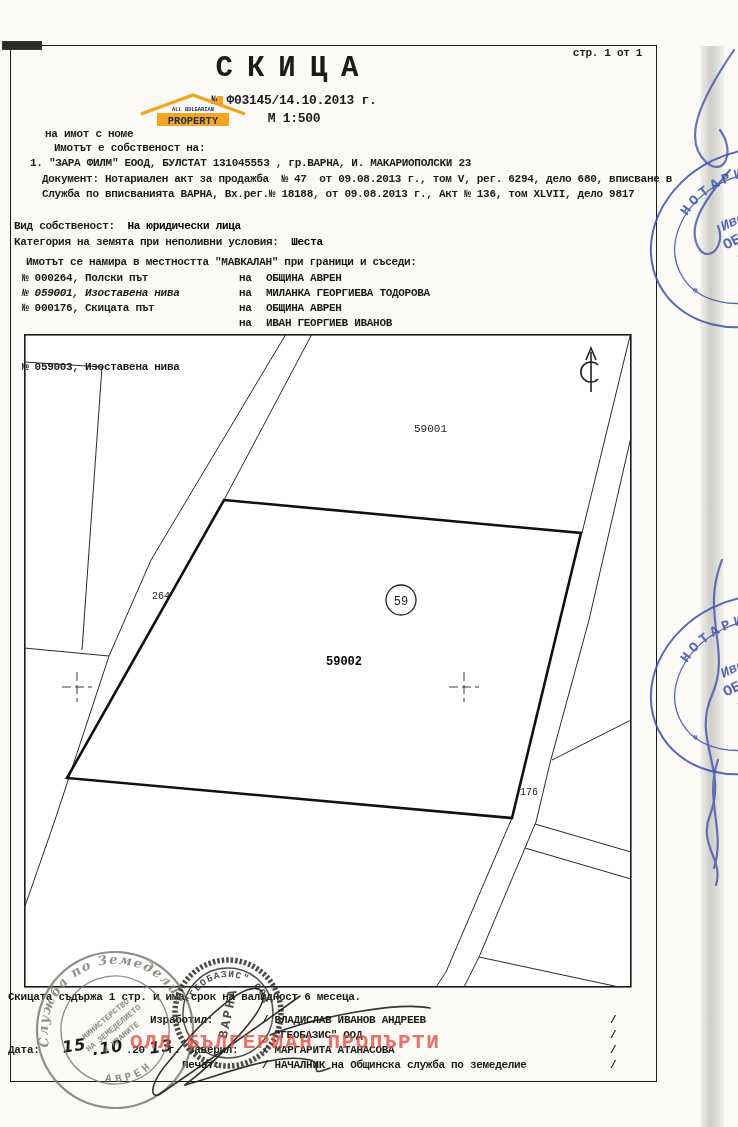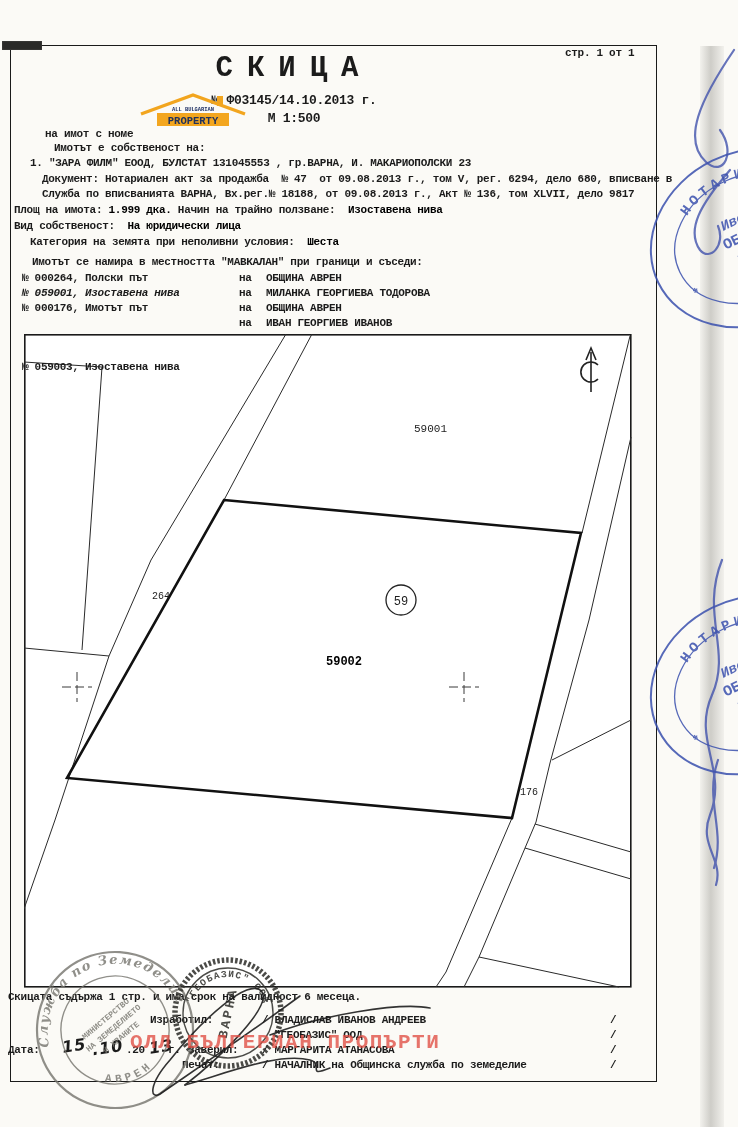--- a/index.html
+++ b/index.html
@@ -29,56 +29,55 @@
 </style>
 </head>
 <body>
 
 <div class="sheet">
 
   <div class="edge-band"></div>
   <div class="doc-border"></div>
   <div class="badge"></div>
 
-  <div class="t" style="left:565px;top:47px;width:85px;text-align:left;">стр. 1 от 1</div>
+  <div class="t" style="left:565px;top:47px;width:85px;text-align:center;">стр. 1 от 1</div>
   <div class="t center title" style="top:52px;">СКИЦА</div>
   <div class="t center sub" style="top:93px;">№ Ф03145/14.10.2013 г.</div>
   <div class="t center sub" style="top:111px;">М 1:500</div>
 
   <div class="t" style="left:45px;top:128px;">на имот с номе</div>
 
   <div class="logo">
     <svg width="112" height="40" viewBox="0 0 112 40">
       <polyline points="4,24 56,5 108,24" fill="none" stroke="#f2a51e" stroke-width="3.4"></polyline>
       <rect x="80" y="6" width="6" height="10" fill="#f2a51e"></rect>
       <text x="56" y="21" text-anchor="middle" font-size="5.4" font-weight="bold" fill="#1e2f63">ALL BULGARIAN</text>
       <rect x="20" y="23" width="72" height="13" fill="#f3a61f"></rect>
       <text x="56" y="33.5" text-anchor="middle" font-size="10.5" font-weight="bold" fill="#21325c">PROPERTY</text>
     </svg>
   </div>
 
   <div class="t" style="left:14px;top:142px;margin-left:40px;">Имотът е собственост на:</div>
   <div class="t" style="left:30px;top:157px;">1. "ЗАРА ФИЛМ" ЕООД, БУЛСТАТ 131045553 , гр.ВАРНА, И. МАКАРИОПОЛСКИ 23</div>
   <div class="t" style="left:42px;top:173px;">Документ: Нотариален акт за продажба  № 47  от 09.08.2013 г., том V, рег. 6294, дело 680, вписване в</div>
   <div class="t" style="left:42px;top:188px;">Служба по вписванията ВАРНА, Вх.рег.№ 18188, от 09.08.2013 г., Акт № 136, том XLVII, дело 9817</div>
-  <div class="t" style="left:14px;top:204px;"><span>Площ на имота: </span><span class="strong">1.999 дка.</span><span> Начин на трайно ползване:  </span><span class="strong">Изоставена нива</span></div>
   <div class="t" style="left:14px;top:220px;"><span>Вид собственост:  </span><span class="strong">На юридически лица</span></div>
-  <div class="t" style="left:30px;top:236px;"><span>Категория на земята при неполивни условия:  </span><span class="strong">Шеста</span></div>
-
-  <div class="t" style="left:32px;top:256px;text-align:center;">Имотът се намира в местността "МАВКАЛАН" при граници и съседи:</div>
+  <div class="t" style="left:14px;top:236px;"><span>Категория на земята при неполивни условия:  </span><span class="strong">Шеста</span></div>
+
+  <div class="t" style="left:26px;top:256px;text-align:center;">Имотът се намира в местността "МАВКАЛАН" при граници и съседи:</div>
 
   <div class="t" style="left:22px;top:272px;"><span>№ 000264, Полски път</span></div>
   <div class="t" style="left:239px;top:272px;">на</div>
   <div class="t" style="left:266px;top:272px;">ОБЩИНА АВРЕН</div>
 
   <div class="t" style="left:22px;top:287px;font-style:italic;"><span>№ 059001, Изоставена нива</span></div>
   <div class="t" style="left:239px;top:287px;">на</div>
   <div class="t" style="left:266px;top:287px;">МИЛАНКА ГЕОРГИЕВА ТОДОРОВА</div>
 
-  <div class="t" style="left:22px;top:302px;"><span>№ 000176, Имотът път</span></div>
+  <div class="t" style="left:22px;top:302px;"><span>№ 000176, Скицата път</span></div>
   <div class="t" style="left:239px;top:302px;">на</div>
   <div class="t" style="left:266px;top:302px;">ОБЩИНА АВРЕН</div>
 
   <div class="t" style="left:22px;top:317px;margin-top:44px;"><span>№ 059003, Изоставена нива</span></div>
   <div class="t" style="left:239px;top:317px;">на</div>
   <div class="t" style="left:266px;top:317px;">ИВАН ГЕОРГИЕВ ИВАНОВ</div>
 
   <svg class="map" width="608" height="654" viewBox="0 0 608 654">
     <rect x="0.8" y="0.8" width="606" height="652" fill="#fff" stroke="#1a1a1a" stroke-width="1.6"></rect>
     <g stroke="#2a2a2a" stroke-width="1" fill="none">

